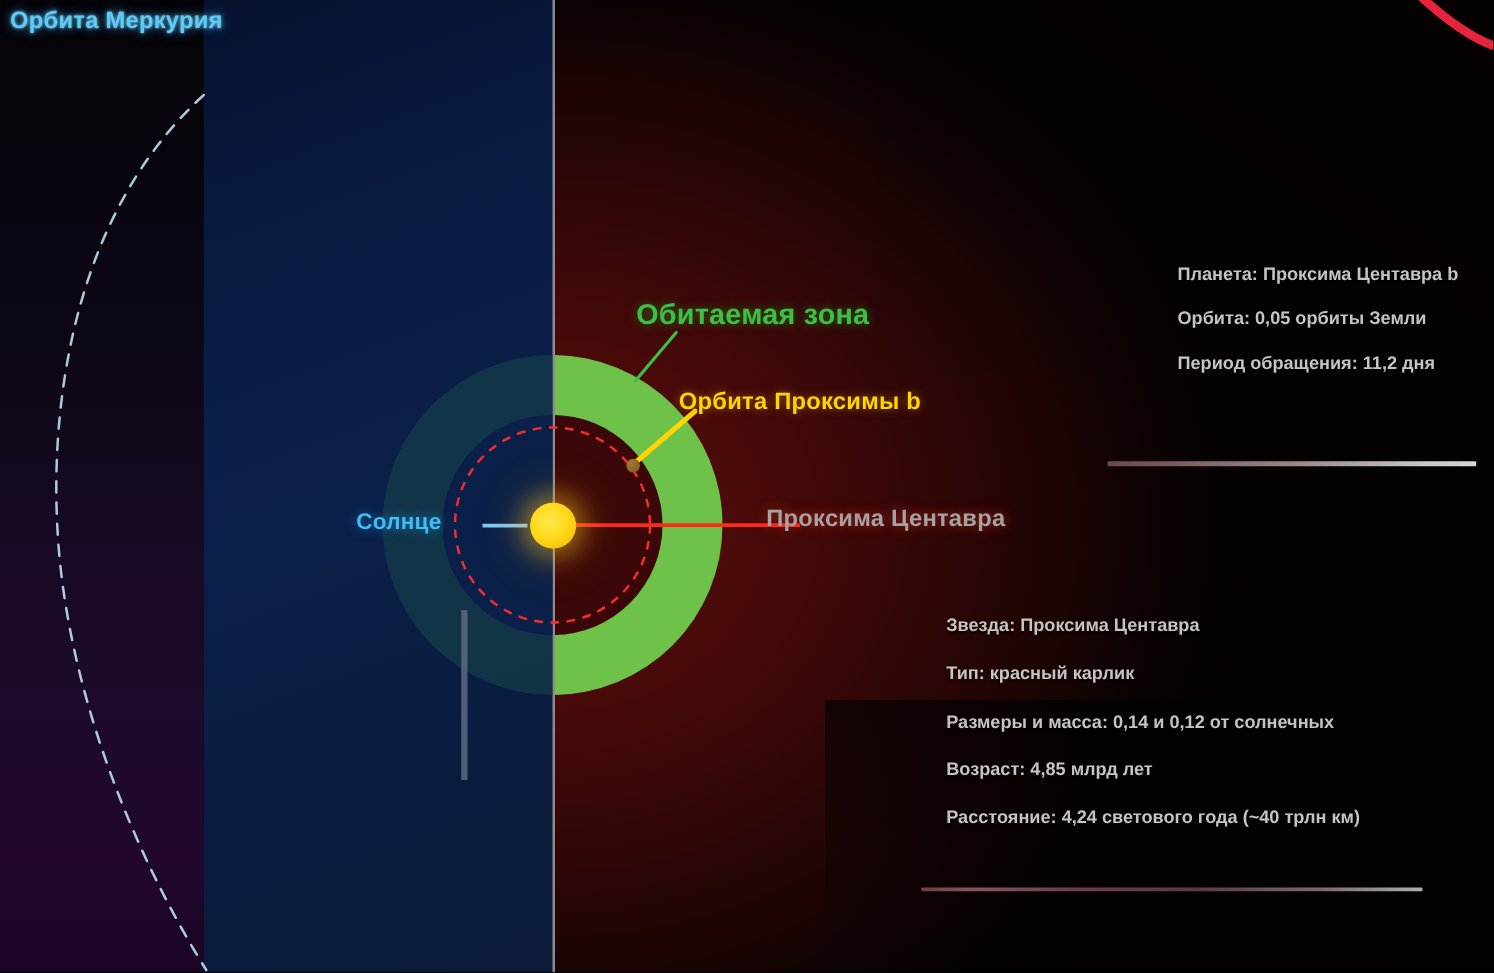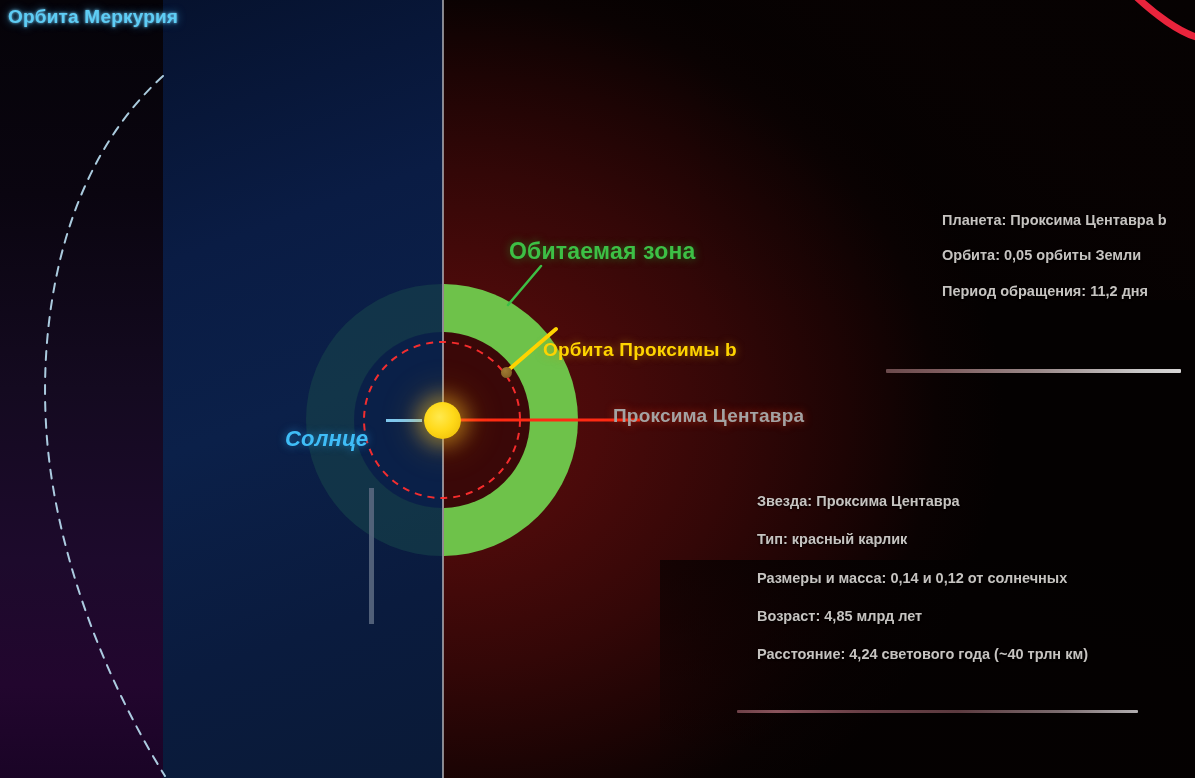--- a/index.html
+++ b/index.html
@@ -129,38 +129,36 @@
     white-space: nowrap;
     letter-spacing: 0.2px;
   }
   .title-mercury {
     left: 8px; top: 6px;
     font-size: 19px;
     color: #5ecdf5;
     text-shadow: 0 0 9px rgba(60,170,230,0.75), 0 0 3px rgba(140,220,255,0.9);
   }
   .lbl-sun {
-    left: 285px; top: 426px;
-    font-size: 22px;
+    left: 285px; top: 407px;
+    font-size: 18px;
     color: #3fbdf7;
     text-shadow: 0 0 9px rgba(40,150,220,0.7);
-    font-style: italic;
   }
   .lbl-hz {
     left: 509px; top: 238px;
     font-size: 23px;
     color: #3dbf45;
     text-shadow: 0 0 8px rgba(30,150,40,0.65);
   }
   .lbl-orbit {
     left: 543px; top: 311px;
     font-size: 19px;
     color: #ffd400;
     text-shadow: 0 0 8px rgba(200,150,0,0.6);
-    margin-top: 28px;
   }
   .lbl-proxima {
     left: 613px; top: 405px;
     font-size: 19px;
     color: #a3a3a3;
     text-shadow: 0 0 9px rgba(220,50,20,0.65);
   }
 
   
   .panel {

